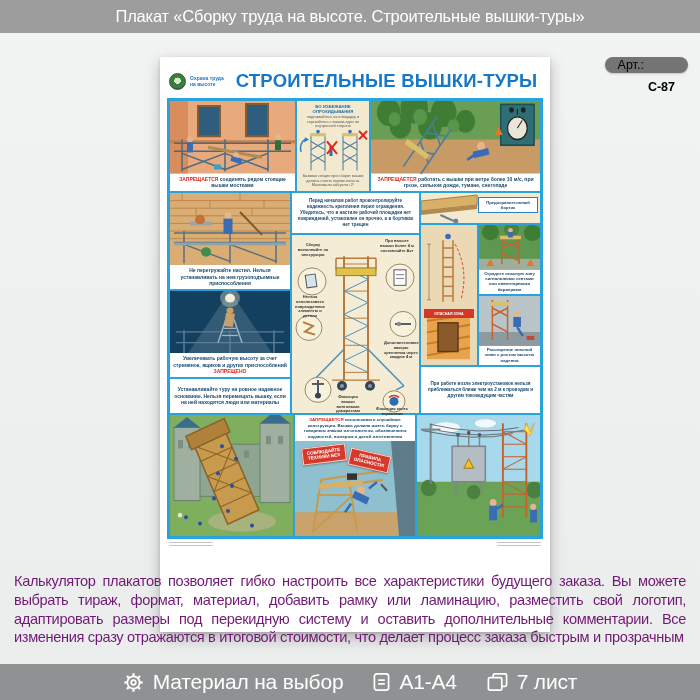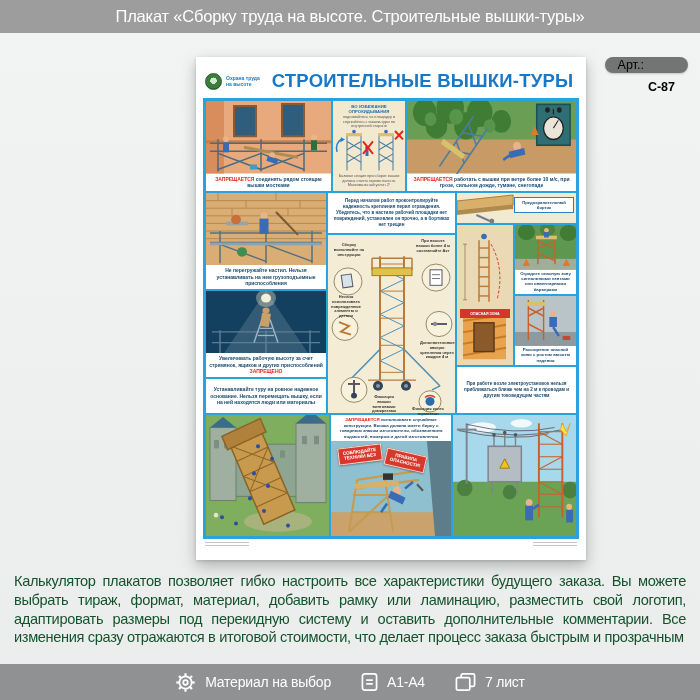--- a/index.html
+++ b/index.html
@@ -5,22 +5,22 @@
   html,body{width:700px;height:700px;margin:0;overflow:hidden;
     font-family:"Liberation Sans",sans-serif;
     background:linear-gradient(#f2f3f3,#ebecec);}
   .topbar{position:absolute;top:0;left:0;right:0;height:33px;background:#9d9d9d;
     color:#fff;display:flex;align-items:center;justify-content:center;
     font-size:16.5px;letter-spacing:-.2px;}
   .badge{position:absolute;top:57px;right:12px;height:16px;padding:0 13px;
     border-radius:12px;background:#747474;color:#000000;font-size:12.5px;
     display:flex;align-items:center;gap:4px;box-shadow:0 1px 2px rgba(0,0,0,.2);}
   .badge b{font-weight:bold;margin-top:44px;}
-  .card{position:absolute;left:160px;top:57px;width:390px;height:503px;background:#fff;
-    padding:7px;box-sizing:border-box;box-shadow:0 6px 14px rgba(0,0,0,.25),0 1px 3px rgba(0,0,0,.15);margin-left:36px;}
+  .card{position:absolute;left:160px;top:57px;width:390px;height:575px;background:#fff;
+    padding:7px;box-sizing:border-box;box-shadow:0 6px 14px rgba(0,0,0,.25),0 1px 3px rgba(0,0,0,.15);}
   .p-head{height:34px;display:flex;align-items:center;}
   .logo{width:17px;height:17px;border-radius:50%;flex:0 0 17px;margin-left:2px;
     background:radial-gradient(circle at 50% 45%,#d8e8cf 0 28%,#3c7d3f 30% 68%,#2c5e30 70%);
     border:1px solid #2c5e30;box-sizing:border-box;}
   .brand{display:flex;flex-direction:column;font-size:5px;color:#1878c8;font-weight:bold;
     margin-left:4px;line-height:1.3;width:42px;}
   .p-title{flex:1;text-align:center;font-size:18.5px;font-weight:bold;color:#1878c8;
     white-space:nowrap;letter-spacing:.2px;padding-right:2px;}
   .p-body{height:441px;background:#2aa3dd;padding:3px;display:flex;flex-direction:column;
     gap:2px;box-sizing:border-box;}
@@ -64,24 +64,24 @@
   .capTop{font-size:4.4px;padding:2px 3px;line-height:1.25;}
   .sign{position:absolute;background:#d6392c;color:#fff;font-weight:bold;font-size:4.6px;
     line-height:1.15;padding:2px 4px;text-align:center;border:1px solid #f3d9ce;
     box-shadow:0 1px 2px rgba(0,0,0,.35);}
   .signL{left:7px;top:5px;transform:rotate(-7deg);}
   .signR{left:54px;top:11px;transform:rotate(13deg);}
   .credits{height:12px;display:flex;justify-content:space-between;padding:3px 2px 0;}
   .credits i{display:block;width:44px;height:5px;
     background:repeating-linear-gradient(#c4c4c4 0 1px,transparent 1px 2.6px);}
   .desc{position:absolute;left:14px;top:572px;width:672px;margin:0;font-size:14.6px;
-    line-height:1.29;text-align:justify;color:#14532d;letter-spacing:-.35px;}
+    line-height:1.29;text-align:justify;color:#701a75;letter-spacing:-.35px;}
   .bottombar{position:absolute;left:0;right:0;bottom:0;height:36px;background:#8f9192;
     display:flex;align-items:center;justify-content:center;gap:30px;}
-  .f-item{display:flex;align-items:center;gap:9px;color:#fff;font-size:14px;letter-spacing:-.2px;}
+  .f-item{display:flex;align-items:center;gap:9px;color:#fff;font-size:21px;letter-spacing:-.2px;}
 </style>
 </head>
 <body>
 
 <div class="topbar">
   <span>Плакат «Сборку труда на высоте. Строительные вышки-туры»</span>
 </div>
 
 <div class="badge">
   <span>Арт.:</span>

